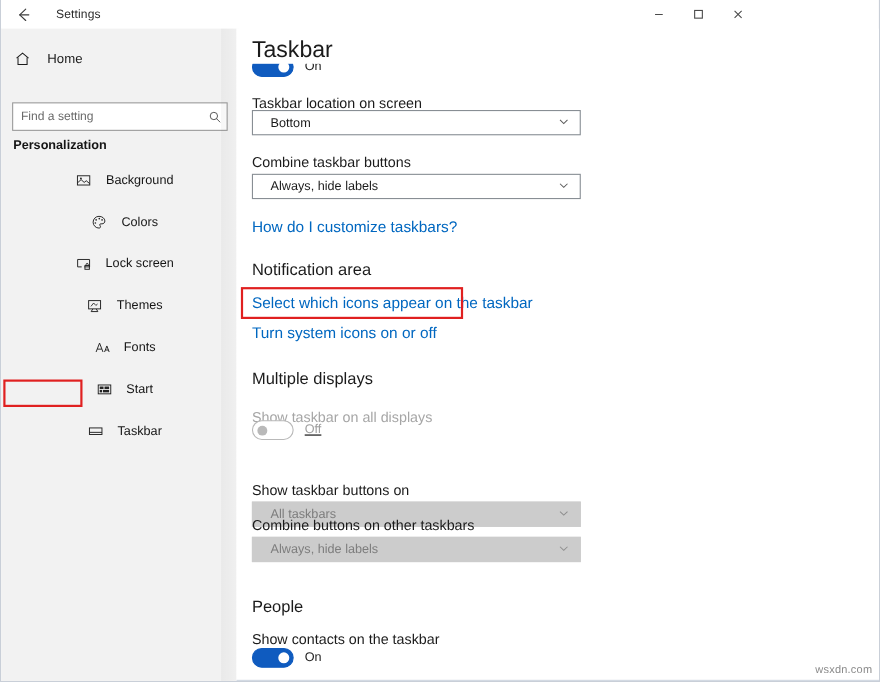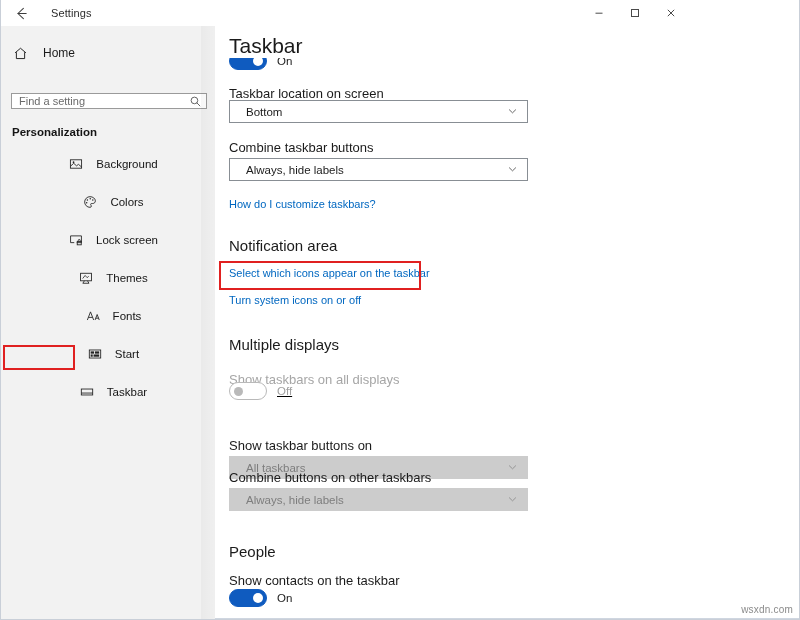--- a/index.html
+++ b/index.html
@@ -56,21 +56,21 @@
   }
   #home-row {
     display: flex; align-items: center;
     height: 26px; margin: 14px 0 0 12px;
   }
   #home-row .ico { width: 26px; color: #1b1b1b; display:flex; align-items:center;}
   #home-row .lbl { font-size: 12px; color: #1b1b1b; margin-left: 4px; }
 
   #search-wrap {
     position: absolute; top: 67px; left: 10px;
-    width: 196px; height: 16px;
+    width: 196px; height: 26px;
     background: #ffffff;
     border: 1px solid #9a9a9a;
     display: flex; align-items: center;
   }
   #search-input {
     flex: 1; border: none; outline: none;
     font-family: "Liberation Sans", sans-serif;
     font-size: 11px; color: #3b3b3b;
     padding-left: 7px; background: transparent;
   }
@@ -121,21 +121,21 @@
   }
   #scrolled-toggle {
     position: absolute; top: 26px; left: 14px;
     display: flex; align-items: center; z-index: 1;
   }
   .section-head {
     font-size: 15px; color: #1b1b1b; font-weight: normal;
   }
   .field-label { font-size: 13px; color: #1b1b1b; }
   .field-label.dim { color: #a6a6a6; }
-  .link { font-size: 11px; color: #0067c0; text-decoration: none; cursor: pointer; }
+  .link { font-size: 14px; color: #0067c0; text-decoration: none; cursor: pointer; }
 
   .combo {
     width: 299px; height: 23px;
     border: 1px solid #888e94;
     background: #ffffff;
     display: flex; align-items: center;
     padding: 0 8px 0 16px;
     font-size: 11.5px; color: #1b1b1b;
     position: relative;
   }
@@ -366,21 +366,21 @@
 
     <a class="abs link" style="top:172px; left:14px;">How do I customize taskbars?</a>
 
     <div class="abs section-head" style="top:211px; left:14px;">Notification area</div>
     <a class="abs link" style="top:241px; left:14px;">Select which icons appear on the taskbar</a>
     <a class="abs link" style="top:268px; left:14px;">Turn system icons on or off</a>
 
     <div id="content-highlight"></div>
 
     <div class="abs section-head" style="top:310px; left:14px;">Multiple displays</div>
-    <div class="abs field-label dim" style="top:346px; left:14px;">Show taskbars on all displays</div>
+    <div class="abs field-label dim" style="top:346px; left:14px;">Show taskbar on all displays</div>
     <div class="abs" style="top:356px; left:14px; display:flex; align-items:center;text-decoration:underline;">
       <span class="toggle off disabled">
           <span class="knob"></span>
         </span>
       <span class="toggle-state dim">Off</span>
     </div>
 
     <div class="abs field-label" style="top:412px; left:14px;">Show taskbar buttons on</div>
     <div class="abs combo disabled" style="top:430px; left:14px;">
       <span>All taskbars</span>

